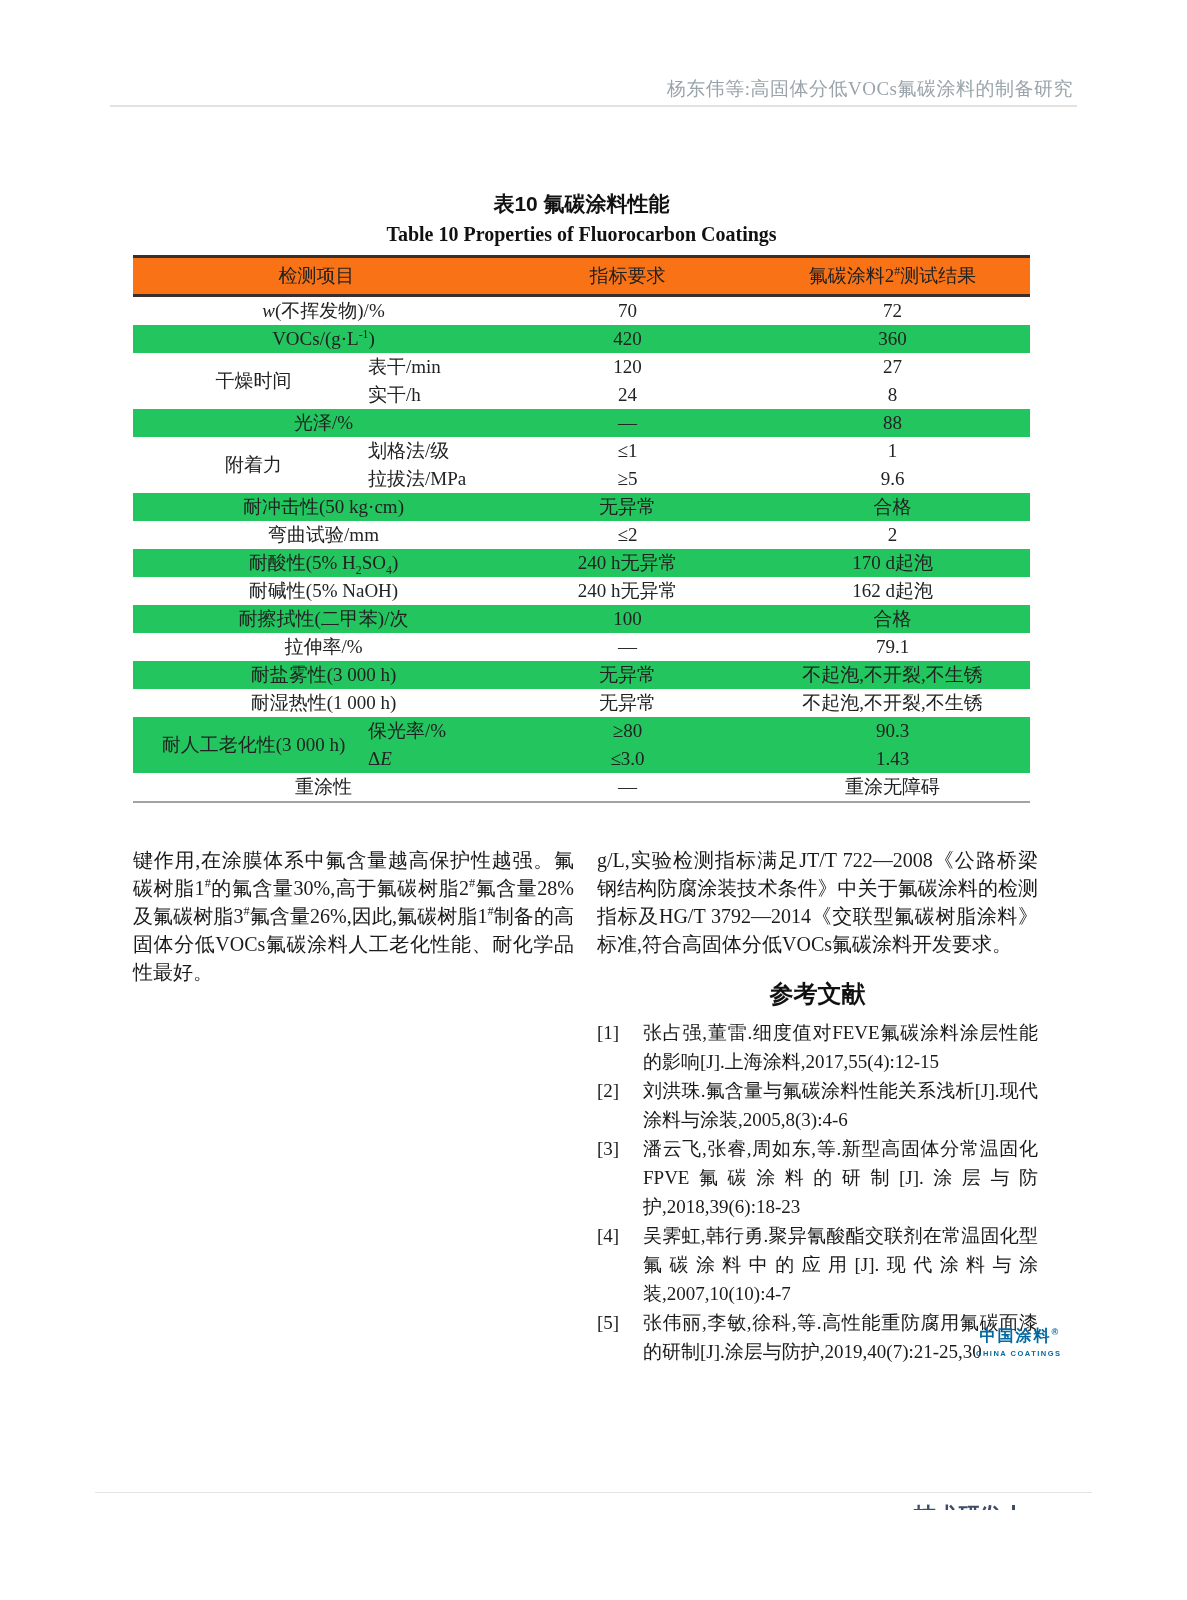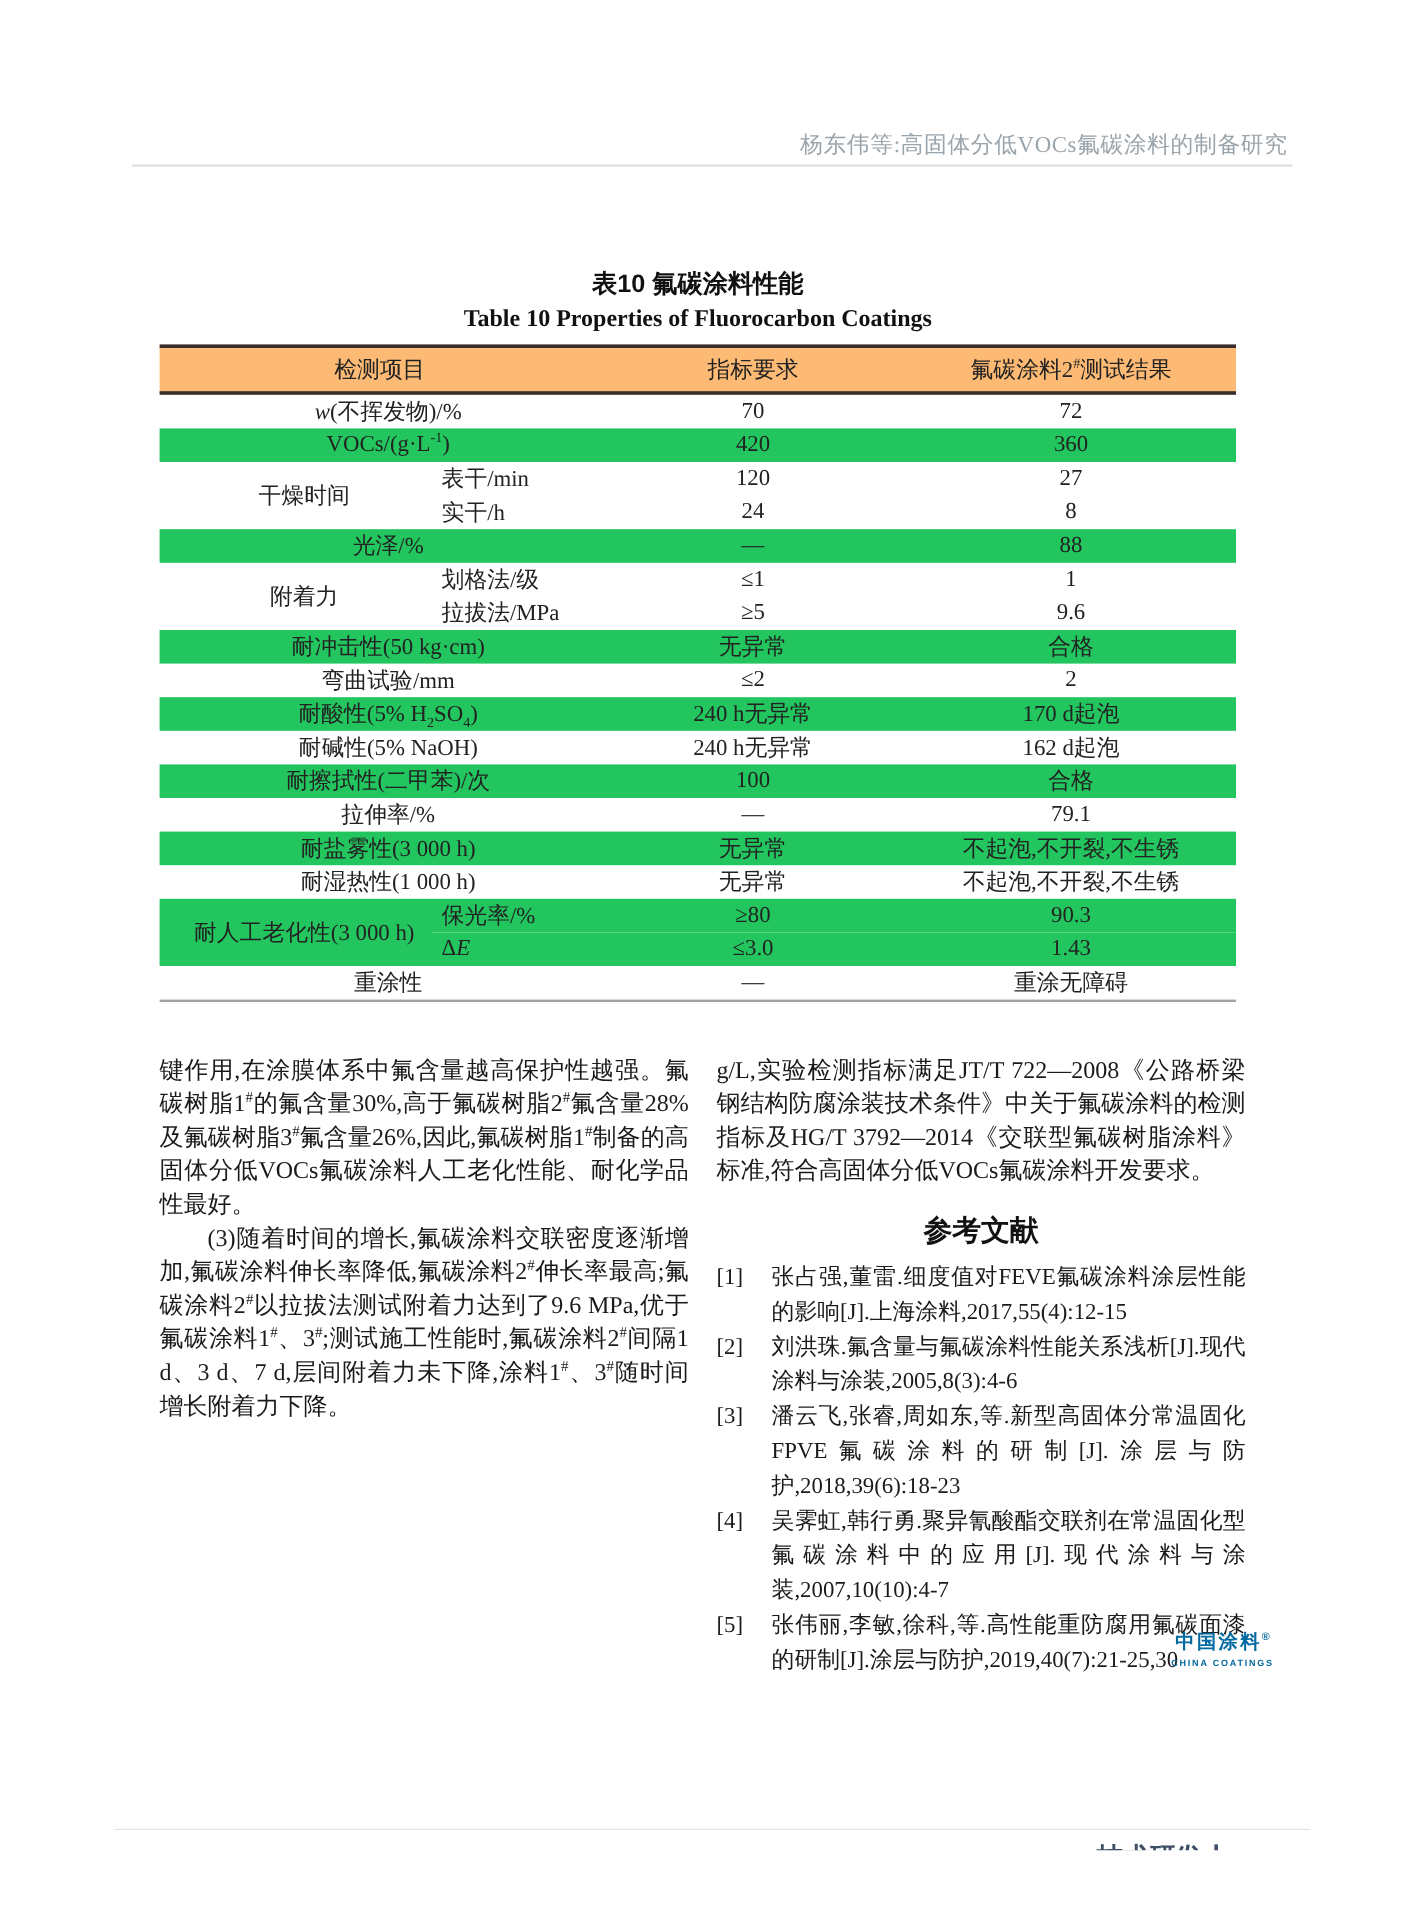--- a/index.html
+++ b/index.html
@@ -1,32 +1,32 @@
 <!DOCTYPE html>
 <html><head>
 <meta charset="utf-8">
 <style>
   html,body{margin:0;padding:0;background:#ffffff;}
   .page{position:relative;width:1187px;height:1510px;background:#fff;overflow:hidden;
-        font-family:"Liberation Serif","DejaVu Serif",serif;color:#1c1c1c;margin-top:32px;}
+        font-family:"Liberation Serif","DejaVu Serif",serif;color:#1c1c1c;}
 
   
   .running-head{position:absolute;top:76px;left:110px;right:114px;text-align:right;
                 font-size:19px;color:#9aa4ab;letter-spacing:.5px;}
   .head-rule{position:absolute;top:105px;left:110px;right:110px;height:2px;background:#e2e2e2;}
 
   
   .table-block{position:absolute;left:133px;top:190px;width:897px;}
   .t-zh{text-align:center;font-weight:bold;font-size:21px;
         font-family:"Liberation Sans","DejaVu Sans",sans-serif;color:#111;}
   .t-en{text-align:center;font-weight:bold;font-size:20px;margin-top:5px;color:#111;}
   table{border-collapse:collapse;width:897px;table-layout:fixed;margin-top:9px;
         border-top:3px solid #3a2e2b;border-bottom:2px solid #a2a2a2;}
   col.w1{width:227px;}col.w2{width:140px;}col.w3{width:255px;}col.w4{width:275px;}
-  thead th{background:#fdba74;font-weight:normal;font-size:19px;height:34px;
+  thead th{background:#f97316;font-weight:normal;font-size:19px;height:34px;
            border-bottom:3px solid #3a2e2b;text-align:center;color:#222;}
   tbody td{font-size:19px;height:28px;padding:0;color:#222;vertical-align:middle;}
   tr.shade td{background:#22c55e;}
   td.c-item{text-align:center;padding-left:14px;font-family:Liberation Serif, serif;}
   td.c-sub{text-align:left;padding-left:8px;}
   td.c-req,td.c-res{text-align:center;}
   sup{font-size:62%;line-height:0;}
   sub{font-size:62%;line-height:0;}
 
   
@@ -177,21 +177,20 @@
             <td class="c-item" colspan="2">重涂性</td>
             <td class="c-req">—</td>
             <td class="c-res">重涂无障碍</td>
           </tr>
         </tbody>
     </table>
   </div>
 
   <div class="col left">
       <p>键作用,在涂膜体系中氟含量越高保护性越强。氟碳树脂1<sup>#</sup>的氟含量30%,高于氟碳树脂2<sup>#</sup>氟含量28%及氟碳树脂3<sup>#</sup>氟含量26%,因此,氟碳树脂1<sup>#</sup>制备的高固体分低VOCs氟碳涂料人工老化性能、耐化学品性最好。</p>
-      <p class="ind">(3)随着时间的增长,氟碳涂料交联密度逐渐增加,氟碳涂料伸长率降低,氟碳涂料2<sup>#</sup>伸长率最高;氟碳涂料2<sup>#</sup>以拉拔法测试附着力达到了9.6 MPa,优于氟碳涂料1<sup>#</sup>、3<sup>#</sup>;测试施工性能时,氟碳涂料2<sup>#</sup>间隔1 d、3 d、7 d,层间附着力未下降,涂料1<sup>#</sup>、3<sup>#</sup>随时间增长附着力下降。</p>
     </div>
 
   <div class="col right">
     <p class="lead">g/L,实验检测指标满足JT/T 722—2008《公路桥梁钢结构防腐涂装技术条件》中关于氟碳涂料的检测指标及HG/T 3792—2014《交联型氟碳树脂涂料》标准,符合高固体分低VOCs氟碳涂料开发要求。</p>
     <div class="ref-head">参考文献</div>
     <div class="refs">
         <div class="ref">
           <span class="num">[1]</span>
           <span class="txt">张占强,董雷.细度值对FEVE氟碳涂料涂层性能的影响[J].上海涂料,2017,55(4):12-15</span>
         </div>

